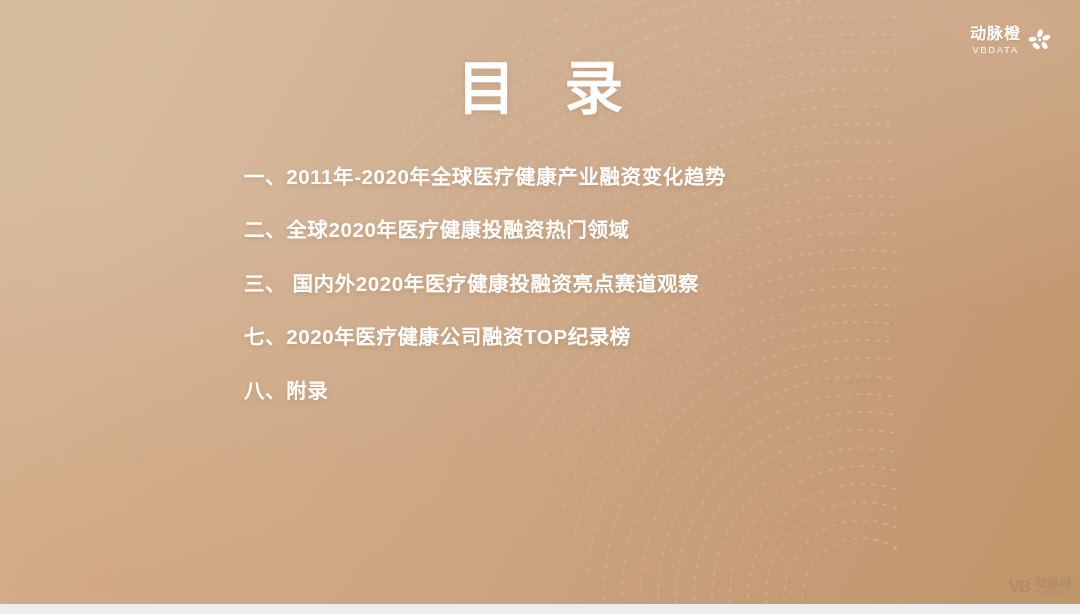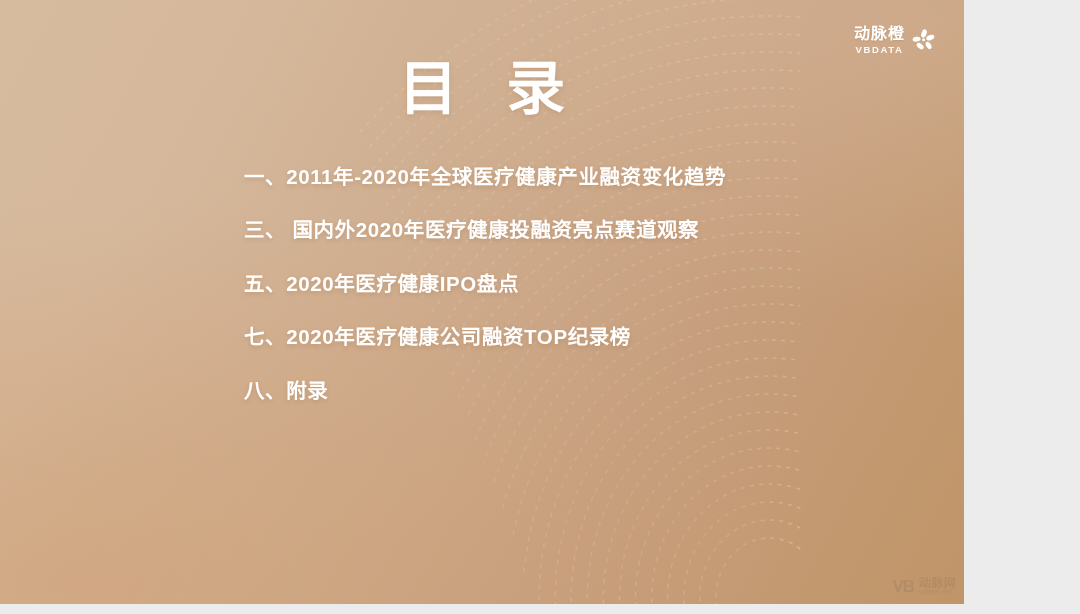--- a/index.html
+++ b/index.html
@@ -7,21 +7,21 @@
   html, body {
     width:1080px; height:614px;
     background:#ececec;
     font-family:"Liberation Sans","DejaVu Sans",sans-serif;
     overflow:hidden;
   }
 
   
   .slide{
     position:relative;
-    width:964px;
+    width:1080px;
     height:604px;
     overflow:hidden;
     background:
       linear-gradient(118deg,
         #d7bb9f 0%,
         #d6b99d 18%,
         #cfae90 42%,
         #c79f7e 68%,
         #c2986f 88%,
         #c09568 100%);
@@ -63,21 +63,21 @@
     color:#fff;
     font-size:16px;
     font-weight:700;
     letter-spacing:1px;
     white-space:nowrap;
     text-shadow:0 1px 2px rgba(150,110,70,.25);
   }
   .logo-en{
     color:#fff;
     font-size:9.5px;
-    font-weight:700;
+    font-weight:400;
     letter-spacing:1.6px;
     margin-top:3px;
     white-space:nowrap;
     opacity:.96;
   }
   .vcbeat .logo-cn{ font-weight:700; font-size:16px; letter-spacing:2px; }
   .vcbeat .logo-en{ font-weight:400; letter-spacing:.4px; font-size:9.5px; }
 
   .icon-pinwheel, .icon-ring{ display:block; flex:0 0 auto; }
 
@@ -316,22 +316,22 @@
       </svg>
     </div>
 
 
   </div>
 
   <h1 class="title">目 录</h1>
 
   <nav class="toc">
     <div class="toc-item">一、2011年-2020年全球医疗健康产业融资变化趋势</div>
+    <div class="toc-item">二、全球2020年医疗健康投融资热门领域</div>
     <div class="toc-item">三、 国内外2020年医疗健康投融资亮点赛道观察</div>
-    <div class="toc-item">五、2020年医疗健康IPO盘点</div>
     <div class="toc-item">七、2020年医疗健康公司融资TOP纪录榜</div>
     <div class="toc-item">八、附录</div>
   </nav>
 
   <div class="watermark">
     <span class="wm-mark">VB</span>
     <span class="wm-text">
       <span class="wm-cn">动脉网</span>
       <span class="wm-en">vcbeat.net</span>
     </span>

